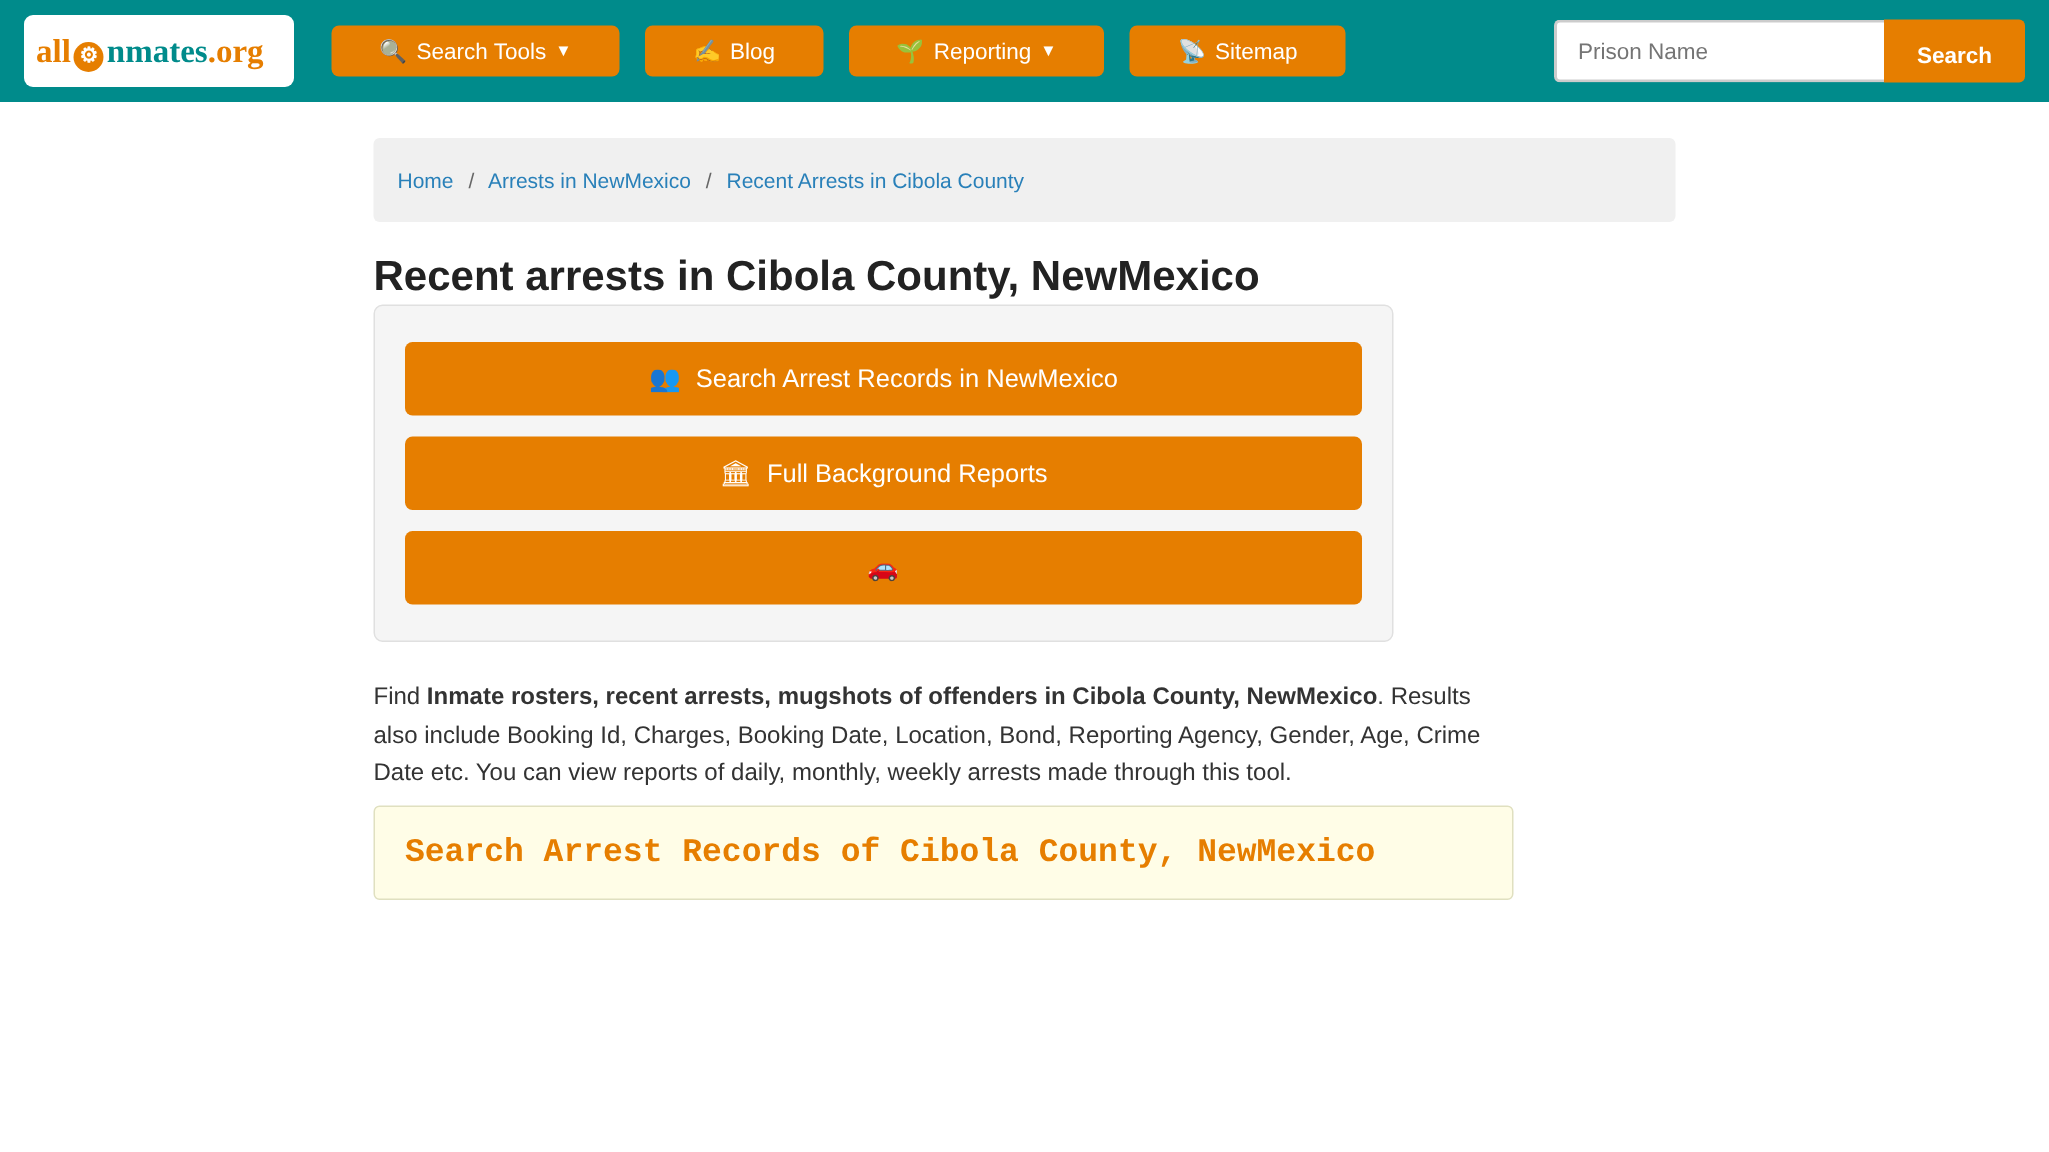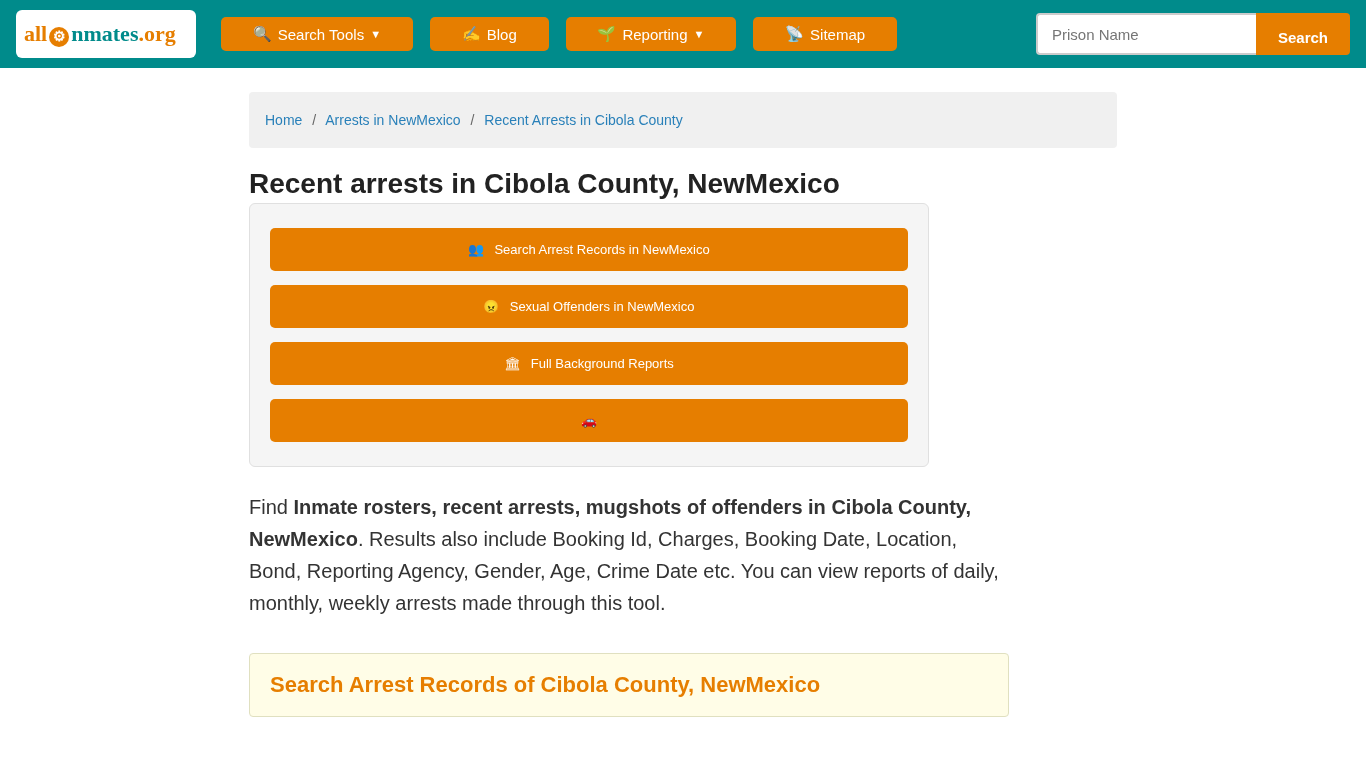--- a/index.html
+++ b/index.html
@@ -134,48 +134,49 @@
       gap: 14px;
       max-width: 680px;
     }
 
     .action-btn {
       background: #e67e00;
       color: #fff;
       border: none;
       border-radius: 5px;
       padding: 14px 20px;
-      font-size: 13px;
+      font-size: 17px;
       font-weight: 500;
       cursor: pointer;
       display: flex;
       align-items: center;
       justify-content: center;
       gap: 10px;
       width: 100%;
       text-align: center;
     }
 
     
     .desc-para {
-      font-size: 20px;
+      font-size: 16px;
       color: #333;
       line-height: 1.6;
-      margin-bottom: 34px;
+      margin-bottom: 8px;
       max-width: 760px;
     }
     .desc-para strong { font-weight: 700; }
 
     
     .bottom-section {
       background: #fffde7;
       border: 1px solid #e0e0c0;
       border-radius: 4px;
       padding: 18px 20px;
       max-width: 760px;
+      font-family: Liberation Mono, monospace;
     }
     .bottom-section-title {
       font-size: 22px;
       color: #e67e00;
       font-weight: 700;
     }
 
     
     .icon-search::before { content: "🔍"; }
     .icon-users::before { content: "👥"; }
@@ -239,24 +240,20 @@
   </nav>
 
   <h1 class="page-title">Recent arrests in Cibola County, NewMexico</h1>
 
   <div class="button-card">
     <button class="action-btn">
       <span class="icon-users"></span>
       <span>Search Arrest Records in NewMexico</span>
     </button>
     <button class="action-btn">
-      <span class="icon-offender"></span>
-      <span>Sexual Offenders in NewMexico</span>
-    </button>
-    <button class="action-btn">
       <span class="icon-building"></span>
       <span>Full Background Reports</span>
     </button>
     <button class="action-btn">
       <span class="icon-car"></span>
     </button>
   </div>
 
   <p class="desc-para">
     <span>Find </span><strong>Inmate rosters, recent arrests, mugshots of offenders in Cibola County, NewMexico</strong><span>. Results also include Booking Id, Charges, Booking Date, Location, Bond, Reporting Agency, Gender, Age, Crime Date etc. You can view reports of daily, monthly, weekly arrests made through this tool.</span>

